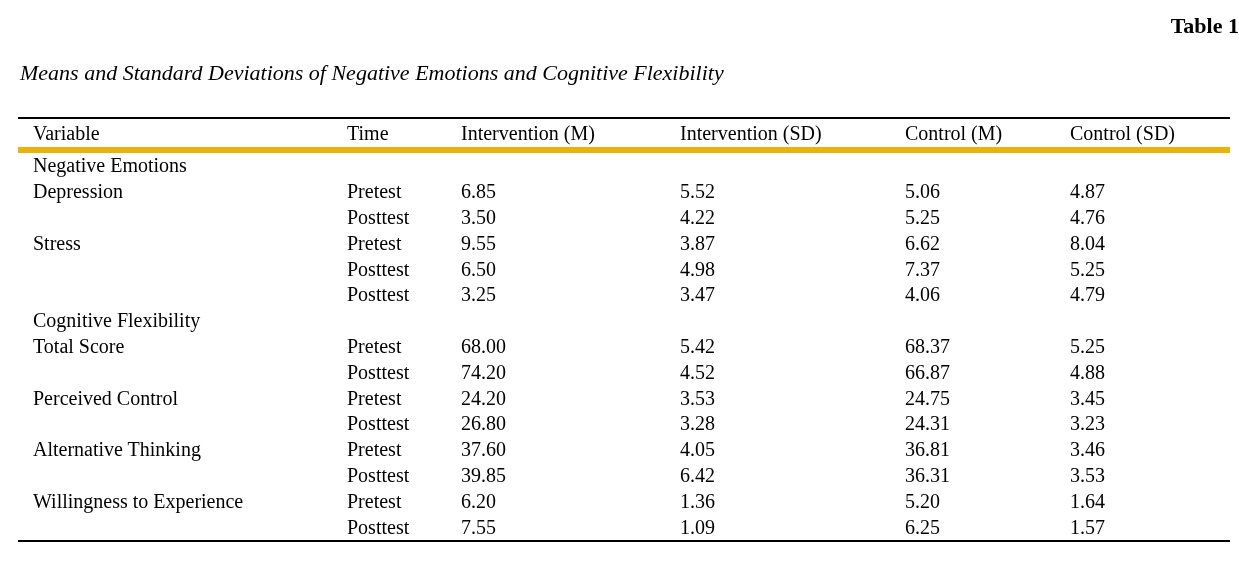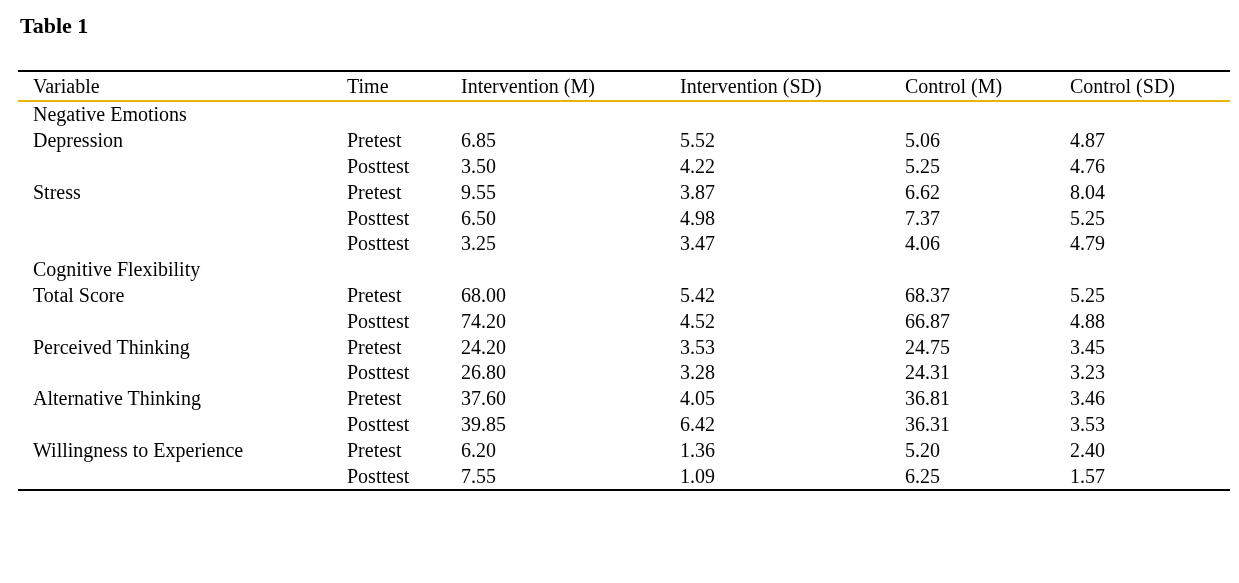--- a/index.html
+++ b/index.html
@@ -16,20 +16,21 @@
     position: relative;
     width: 1239px;
     height: 583px;
     background: #ffffff;
   }
   .table-number {
     margin: 14px 0 0 20px;
     font-size: 22px;
     font-weight: bold;
     line-height: 24px;
+    text-align: right;
   }
   .table-caption {
     margin: 22px 0 0 20px;
     font-size: 22px;
     font-style: italic;
     font-weight: normal;
     line-height: 25px;
   }
   table.apa {
     margin: 32px 0 0 18px;
@@ -43,21 +44,21 @@
   table.apa th,
   table.apa td {
     font-weight: normal;
     text-align: left;
     vertical-align: middle;
     white-space: nowrap;
     overflow: hidden;
     padding: 0;
   }
   table.apa thead th {
-    border-bottom: 2px solid #eab308;
+    border-bottom: 6px solid #eab308;
     height: 28px;
   }
   table.apa tbody td {
     height: 25.8px;
   }
   table.apa th:first-child,
   table.apa td:first-child {
     padding-left: 15px;
   }
   col.c-variable        { width: 329px; }
@@ -67,20 +68,21 @@
   col.c-control-m       { width: 165px; }
   col.c-control-sd      { width: 160px; }
 </style>
 </head>
 <body>
 
 <div class="page">
 
   <div class="table-number">Table 1</div>
 
+  <div class="table-caption">Means and Standard Deviations of Negative Emotions and Cognitive Flexibility</div>
 
   <table class="apa">
     <colgroup>
       <col class="c-variable">
       <col class="c-time">
       <col class="c-intervention-m">
       <col class="c-intervention-sd">
       <col class="c-control-m">
       <col class="c-control-sd">
     </colgroup>
@@ -161,21 +163,21 @@
         </tr>
         <tr>
           <td></td>
           <td>Posttest</td>
           <td>74.20</td>
           <td>4.52</td>
           <td>66.87</td>
           <td>4.88</td>
         </tr>
         <tr>
-          <td>Perceived Thinking</td>
+          <td>Perceived Control</td>
           <td>Pretest</td>
           <td>24.20</td>
           <td>3.53</td>
           <td>24.75</td>
           <td>3.45</td>
         </tr>
         <tr>
           <td></td>
           <td>Posttest</td>
           <td>26.80</td>
@@ -198,21 +200,21 @@
           <td>6.42</td>
           <td>36.31</td>
           <td>3.53</td>
         </tr>
         <tr>
           <td>Willingness to Experience</td>
           <td>Pretest</td>
           <td>6.20</td>
           <td>1.36</td>
           <td>5.20</td>
-          <td>2.40</td>
+          <td>1.64</td>
         </tr>
         <tr>
           <td></td>
           <td>Posttest</td>
           <td>7.55</td>
           <td>1.09</td>
           <td>6.25</td>
           <td>1.57</td>
         </tr>
       </tbody>

